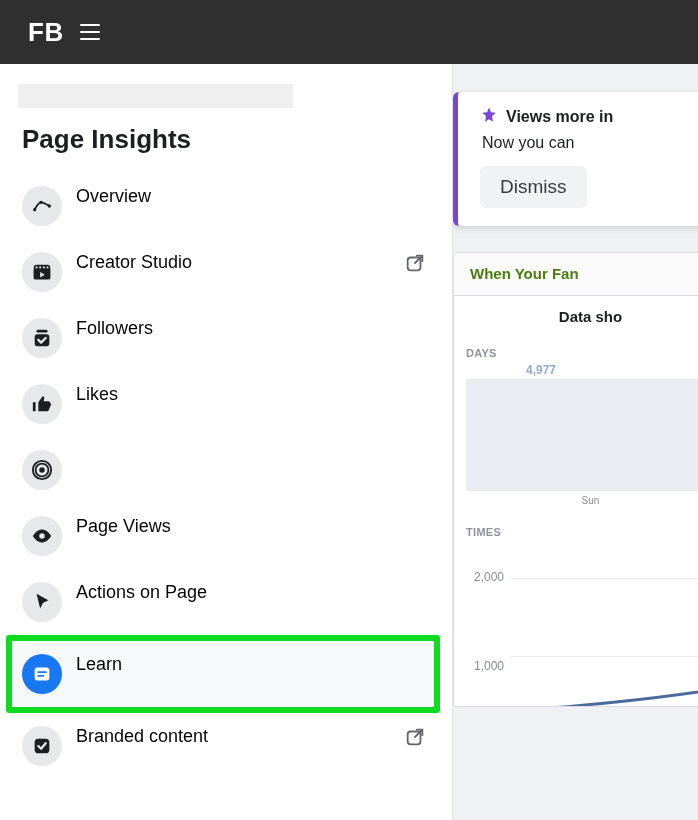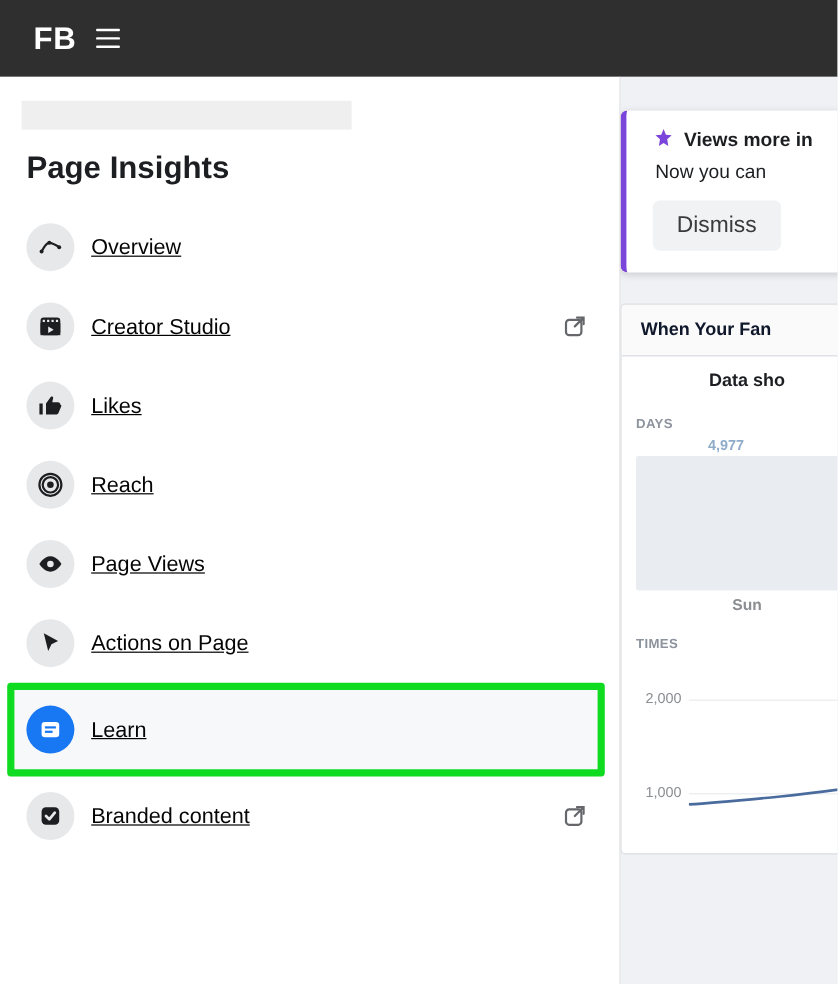--- a/index.html
+++ b/index.html
@@ -40,21 +40,21 @@
       height: 2px;
       background: #fff;
       border-radius: 1px;
     }
     .main-area {
       display: flex;
       height: calc(100% - 64px);
     }
     .sidebar {
       background: #fff;
-      width: 516px;
+      width: 452px;
       flex-shrink: 0;
       padding: 20px 0 0 0;
       position: relative;
     }
     .page-name-placeholder {
       margin: 0 18px 16px 18px;
       height: 24px;
       background: #efefef;
       width: 275px;
     }
@@ -62,25 +62,23 @@
       font-size: 26px;
       font-weight: 800;
       color: #1c1e21;
       padding: 0 22px 18px 22px;
     }
     .nav-list {
       list-style: none;
     }
     .nav-item {
       display: flex;
-      align-items: center;
       padding: 13px 22px;
       cursor: pointer;
       position: relative;
-      text-decoration: underline;
     }
     .nav-item.selected {
       background: #f7f8fa;
     }
     .nav-item.highlighted {
       border: 6px solid #0fdb21;
       margin: 0 12px 0 6px;
       padding: 13px 10px 13px 10px;
       border-radius: 3px;
     }
@@ -172,21 +170,21 @@
       overflow: hidden;
     }
     .chart-tab {
       background: #fafafb;
       border-bottom: 1px solid #dadde1;
       padding: 12px 16px;
     }
     .chart-tab-label {
       font-size: 15px;
       font-weight: 700;
-      color: #0f172a;
+      color: #4d7c0f;
       white-space: nowrap;
     }
     .chart-sub {
       text-align: center;
       padding: 12px 10px;
       font-size: 15px;
       font-weight: 700;
       color: #1c1e21;
       white-space: nowrap;
     }
@@ -211,23 +209,22 @@
       height: 112px;
       background: #e9edf2;
       border-radius: 2px;
     }
     .bar-cats {
       display: flex;
       justify-content: space-around;
       padding: 4px 0 10px 0;
     }
     .bar-cat {
-      font-size: 13px;
+      font-size: 10px;
       color: #8a8d91;
-      font-weight: bold;
     }
     .line-chart {
       padding: 14px 0 0 0;
     }
     .line-area {
       height: 150px;
       position: relative;
       border-bottom: none;
     }
     .y-tick {
@@ -296,40 +293,49 @@
         </div>
         <span class="nav-label">Creator Studio</span>
         <span class="ext-icon">
           <svg viewBox="0 0 24 24" fill="none">
               <rect x="4" y="6" width="14" height="14" rx="3" stroke="#65676b" stroke-width="2"></rect>
               <path d="M14 4h6v6M20 4l-8 8" stroke="#65676b" stroke-width="2" stroke-linecap="round"></path>
             </svg>
         </span>
       </li>
 
+      <li class="nav-item">
+        <div class="nav-icon-wrap">
+          <svg viewBox="0 0 24 24">
+              <rect x="6" y="3" width="12" height="3" rx="1.5" fill="#1c1e21"></rect>
+              <rect x="4" y="8" width="16" height="13" rx="3" fill="#1c1e21"></rect>
+              <path d="M8 14l3 3 5-5" stroke="#e7e8ea" stroke-width="2.5" fill="none" stroke-linecap="round" stroke-linejoin="round"></path>
+            </svg>
+        </div>
+        <span class="nav-label">Followers</span>
+      </li>
 
 
       <li class="nav-item">
         <div class="nav-icon-wrap">
           <svg viewBox="0 0 24 24">
               <path d="M2 20h3V10H2v10zm19-9c0-1.1-.9-2-2-2h-5.3l.8-3.8c.1-.4 0-.8-.3-1.1-.5-.5-1.4-.5-1.9 0L8 10v10h9.5c.8 0 1.5-.5 1.8-1.2l2.5-6c.1-.3.2-.5.2-.8z" fill="#1c1e21"></path>
             </svg>
         </div>
         <span class="nav-label">Likes</span>
       </li>
 
       <li class="nav-item">
         <div class="nav-icon-wrap">
           <svg viewBox="0 0 24 24" fill="none">
               <circle cx="12" cy="12" r="3" fill="#1c1e21"></circle>
               <circle cx="12" cy="12" r="7" stroke="#1c1e21" stroke-width="2"></circle>
               <circle cx="12" cy="12" r="10" stroke="#1c1e21" stroke-width="2"></circle>
             </svg>
         </div>
-        <span class="nav-label">Reach</span>
       </li>
 
       <li class="nav-item">
         <div class="nav-icon-wrap">
           <svg viewBox="0 0 24 24">
               <path d="M12 5C6 5 2 12 2 12s4 7 10 7 10-7 10-7-4-7-10-7z" fill="#1c1e21"></path>
               <circle cx="12" cy="12" r="3" fill="#e7e8ea"></circle>
             </svg>
         </div>
         <span class="nav-label">Page Views</span>
@@ -402,21 +408,21 @@
         <div class="bar-cats">
           <span class="bar-cat">Sun</span>
         </div>
       </div>
 
       <div class="chart-sec-label">TIMES</div>
       <div class="line-chart">
         <div class="line-area">
           <div class="y-tick" style="top:14px;left:0">2,000</div>
           <div class="grid-line" style="top:22px"></div>
-          <div class="y-tick" style="top:92px;left:0">1,000</div>
+          <div class="y-tick" style="top:103px;left:0">1,000</div>
           <div class="grid-line" style="top:100px"></div>
           <svg class="line-svg" viewBox="0 0 140 150" preserveAspectRatio="none">
             <path d="M0,100 C20,99 40,97 70,94 C100,91 120,88 140,85" stroke="#4a6b9e" stroke-width="2" fill="none"></path>
           </svg>
         </div>
       </div>
     </div>
 
   </div>
 </div>

